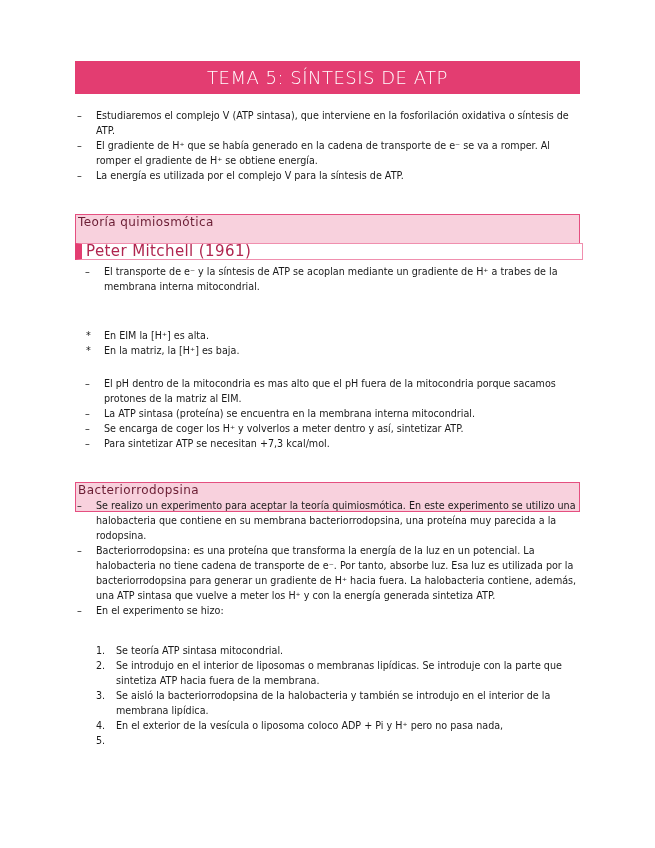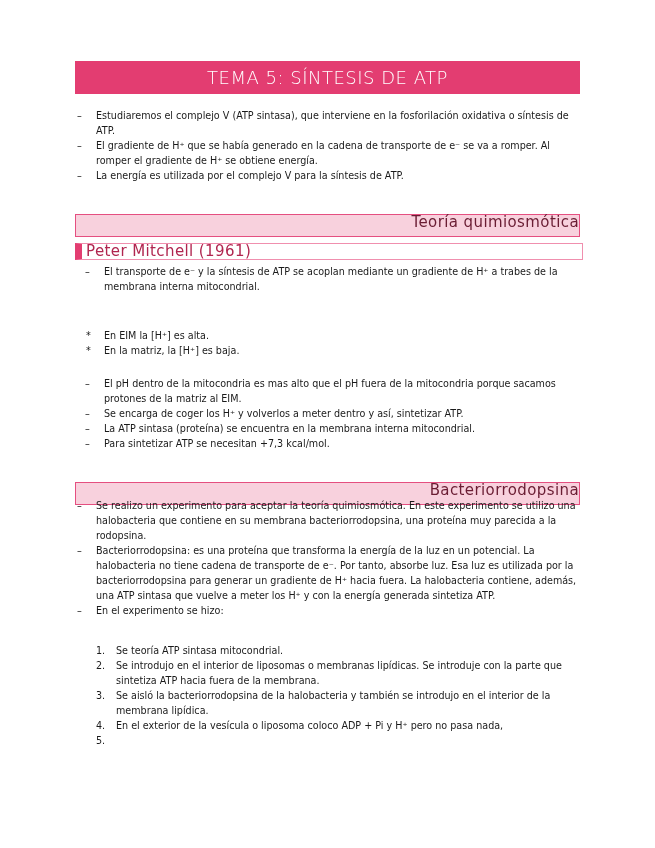--- a/index.html
+++ b/index.html
@@ -7,23 +7,23 @@
          font-family:"DejaVu Sans", sans-serif; color:#1a1a1a; }
   .page { position:absolute; left:0; top:0; width:655px; height:848px; }
   .title-bar { position:absolute; left:75px; top:61px; width:505px; height:33px;
                background:#e33d71; color:#fff; text-align:center;
                font-size:18px; line-height:33px; letter-spacing:0.5px; font-weight:300; }
   .list { position:absolute; margin:0; padding:0; list-style:none; font-size:9.6px; line-height:15px; }
   .list li { position:relative; }
   .dash::before { content:"–"; position:absolute; left:-19px; top:0; }
   .star::before { content:"*"; position:absolute; left:-18px; top:0; }
   .num { position:absolute; left:-20px; top:0; }
-  .h2 { position:absolute; left:75px; width:505px; height:23px; background:#f8d1dd;
-        border:1.5px solid #e54f80; box-sizing:border-box; font-size:15px; line-height:15px;
-        padding-left:2px; color:#6a1d33; letter-spacing:0.4px;text-align:right; }
+  .h2 { position:absolute; left:75px; width:505px; height:30px; background:#f8d1dd;
+        border:1.5px solid #e54f80; box-sizing:border-box; font-size:12px; line-height:15px;
+        padding-left:2px; color:#6a1d33; letter-spacing:0.4px; }
   .h3 { position:absolute; left:75px; width:508px; height:17px; background:#fff;
         border:1.5px solid #f08fae; border-left:7px solid #e33d71; box-sizing:border-box;
         font-size:15px; line-height:14px; padding-left:4px; color:#b0254f; letter-spacing:0.4px; }
 </style>
 </head>
 <body>
 
 <div class="page">
 
   <div class="title-bar">TEMA 5: SÍNTESIS DE ATP</div>
@@ -41,22 +41,22 @@
     <li class="dash">El transporte de e⁻ y la síntesis de ATP se acoplan mediante un gradiente de H⁺ a trabes de la membrana interna mitocondrial.</li>
   </ul>
 
   <ul class="list" style="left:104px; top:328px; width:478px;">
     <li class="star">En EIM la [H⁺] es alta.</li>
     <li class="star">En la matriz, la [H⁺] es baja.</li>
   </ul>
 
   <ul class="list" style="left:104px; top:376px; width:478px;">
     <li class="dash">El pH dentro de la mitocondria es mas alto que el pH fuera de la mitocondria porque sacamos protones de la matriz al EIM.</li>
+    <li class="dash">La ATP sintasa (proteína) se encuentra en la membrana interna mitocondrial.</li>
     <li class="dash">Se encarga de coger los H⁺ y volverlos a meter dentro y así, sintetizar ATP.</li>
-    <li class="dash">La ATP sintasa (proteína) se encuentra en la membrana interna mitocondrial.</li>
     <li class="dash">Para sintetizar ATP se necesitan +7,3 kcal/mol.</li>
   </ul>
 
   <div class="h2" style="top:482px;">Bacteriorrodopsina</div>
 
   <ul class="list" style="left:96px; top:498px; width:486px;">
     <li class="dash">Se realizo un experimento para aceptar la teoría quimiosmótica. En este experimento se utilizo una halobacteria que contiene en su membrana bacteriorrodopsina, una proteína muy parecida a la rodopsina.</li>
     <li class="dash">Bacteriorrodopsina: es una proteína que transforma la energía de la luz en un potencial. La halobacteria no tiene cadena de transporte de e⁻. Por tanto, absorbe luz. Esa luz es utilizada por la bacteriorrodopsina para generar un gradiente de H⁺ hacia fuera. La halobacteria contiene, además, una ATP sintasa que vuelve a meter los H⁺ y con la energía generada sintetiza ATP.</li>
     <li class="dash">En el experimento se hizo:</li>
   </ul>

